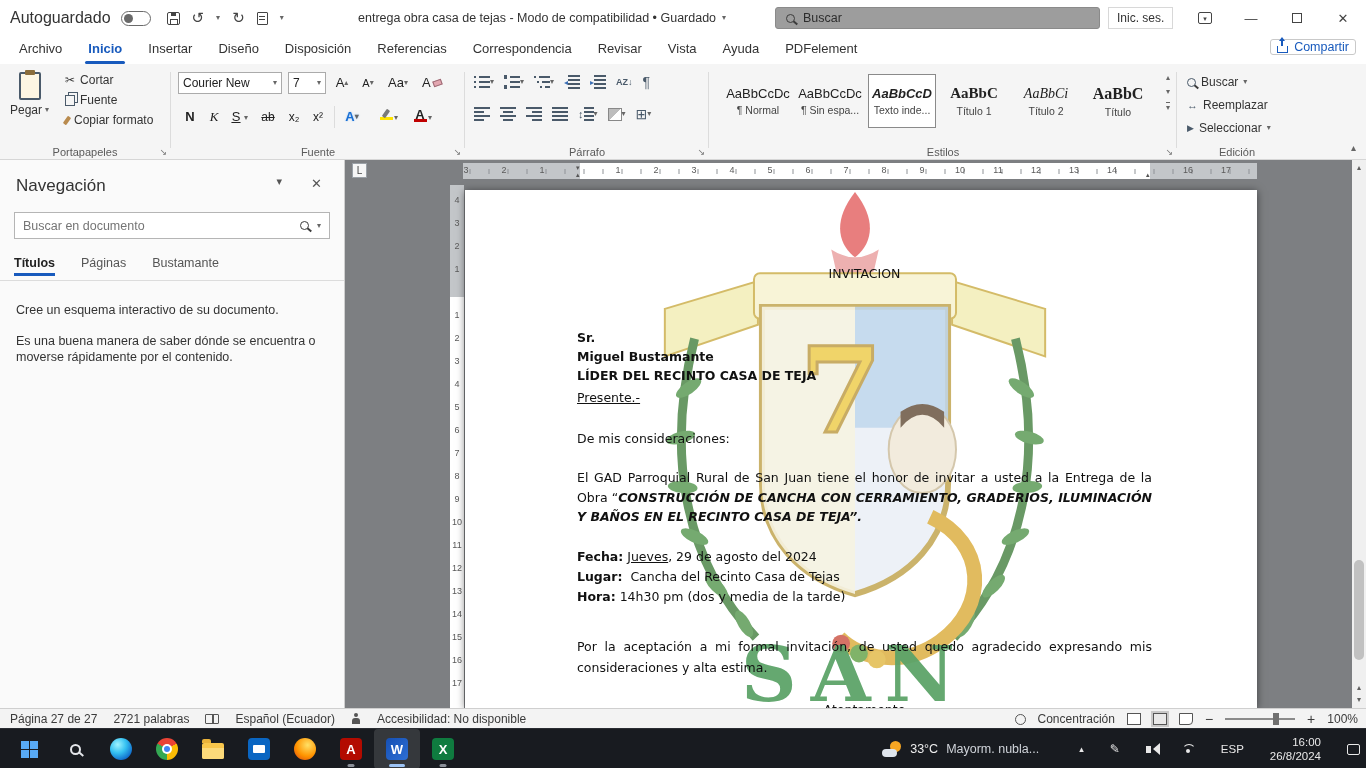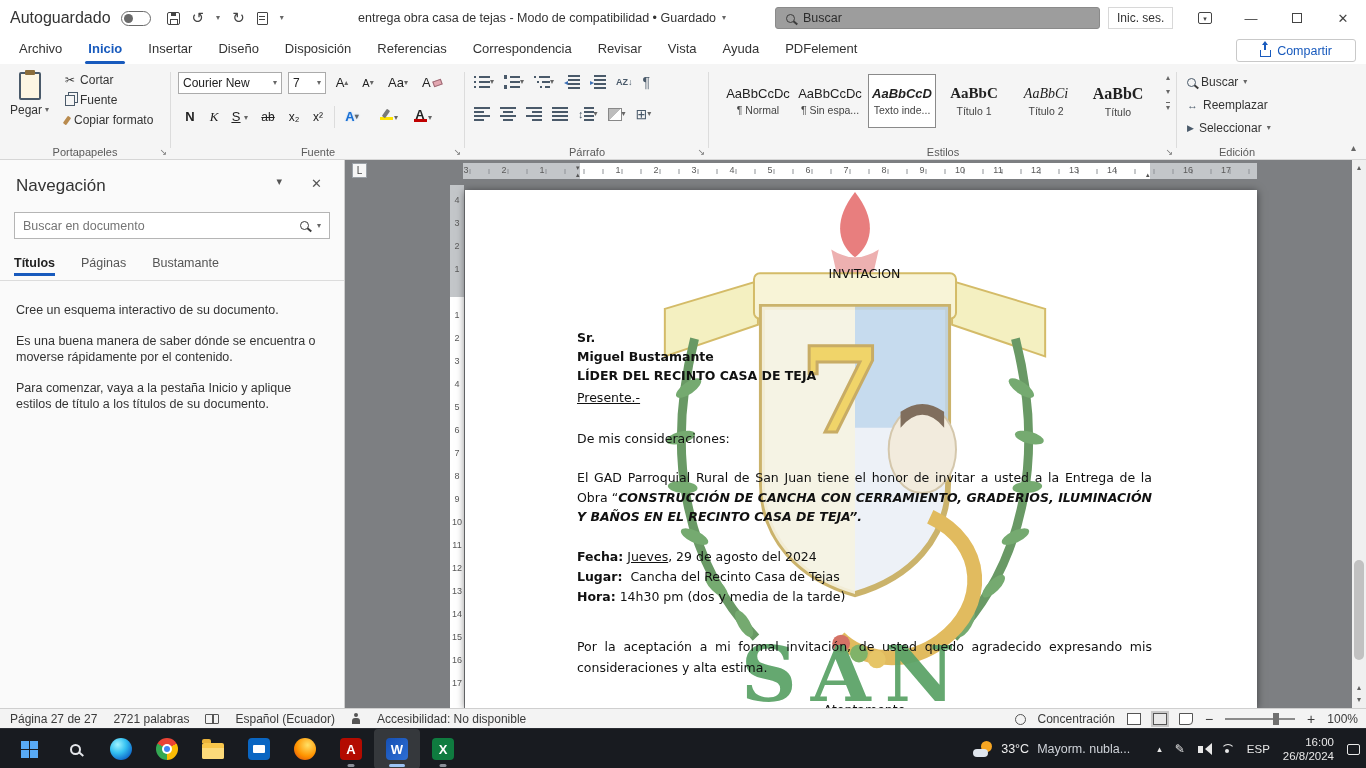--- a/index.html
+++ b/index.html
@@ -28,21 +28,21 @@
   .winbtns{position:absolute;right:0;top:0;height:36px;display:flex;}
   .winbtn{width:46px;height:36px;display:flex;align-items:center;justify-content:center;color:#444;font-size:13px;}
   .ribopt{width:14px;height:12px;border:1.5px solid #444;border-radius:2px;display:flex;align-items:flex-end;justify-content:center;font-size:7px;color:#444;}
   .restore{width:10px;height:10px;border:1.5px solid #444;}
   
   #tabrow{position:absolute;top:36px;left:0;width:1366px;height:28px;background:#fff;}
   .tabs{position:absolute;left:6px;top:0;height:28px;display:flex;}
   .rtab{padding:0 13px;line-height:26px;font-size:13px;color:#333;position:relative;}
   .rtab.active{font-weight:bold;color:#185abd;}
   .rtab.active::after{content:"";position:absolute;left:10px;right:10px;bottom:0;height:3px;background:#185abd;border-radius:2px;}
-  .share-btn{position:absolute;right:10px;top:3px;height:23px;border:1px solid #c9c9c9;border-radius:3px;background:#fff;display:flex;align-items:center;gap:6px;padding:0 23px;color:#185abd;font-size:12.5px;text-align:right;}
+  .share-btn{position:absolute;right:10px;top:3px;height:16px;border:1px solid #c9c9c9;border-radius:3px;background:#fff;display:flex;align-items:center;gap:6px;padding:0 6px;color:#185abd;font-size:12.5px;text-align:right;}
   .share-ico{width:11px;height:7px;border:1.5px solid #185abd;border-top:none;position:relative;margin-top:5px;}
   .share-ico::before{content:"";position:absolute;left:3px;top:-7px;width:1.5px;height:7px;background:#185abd;}
   .share-ico::after{content:"";position:absolute;left:1px;top:-8px;border:3px solid transparent;border-bottom:4px solid #185abd;transform:translateY(-4px);}
   
   #ribbon{position:absolute;top:64px;left:0;width:1366px;height:96px;background:#f5f5f5;border-bottom:1px solid #d6d6d6;}
   .grp{position:absolute;top:0;height:96px;}
   .grp-label{position:absolute;bottom:2px;left:0;right:0;text-align:center;font-size:11px;color:#5a5a5a;}
   .launcher{position:absolute;bottom:3px;right:3px;font-size:9px;color:#777;}
   .vdiv{position:absolute;top:8px;height:76px;width:1px;background:#dcdcdc;}
   .bigbtn{display:flex;flex-direction:column;align-items:center;gap:3px;font-size:12px;color:#333;padding-top:6px;}
@@ -171,21 +171,21 @@
   .chrome::after{content:"";position:absolute;left:8px;top:8px;width:6px;height:6px;border-radius:50%;background:#4285f4;}
   .folder{width:22px;height:16px;background:#f8c64b;border-radius:2px;position:relative;margin-top:3px;}
   .folder::before{content:"";position:absolute;top:-4px;left:0;width:9px;height:4px;background:#e9b23a;border-radius:2px 2px 0 0;}
   .folder::after{content:"";position:absolute;left:0;bottom:0;width:22px;height:11px;background:#fcda7a;border-radius:0 0 2px 2px;}
   .mailapp{background:#0a66c2;position:relative;}
   .mailapp::after{content:"";width:12px;height:8px;background:#fff;border-radius:1px;}
   .firefox{width:22px;height:22px;border-radius:50%;background:radial-gradient(circle at 62% 32%,#ffe066,#ff9500 55%,#e55b0c 85%);}
   .acrobat{background:#b30b00;}
   .wordapp{background:linear-gradient(135deg,#1650b4,#2d6fd4);}
   .excelapp{background:#0f7b3f;}
-  .tray{position:absolute;right:6px;top:0;height:40px;display:flex;align-items:center;gap:13px;color:#e8e8e8;}
+  .tray{position:absolute;right:6px;top:0;height:40px;display:flex;align-items:center;gap:26px;color:#e8e8e8;}
   .weather{display:flex;align-items:center;gap:8px;font-size:12.5px;color:#eee;margin-right:14px;}
   .wicon{width:20px;height:16px;position:relative;}
   .wicon::before{content:"";position:absolute;left:8px;top:0;width:11px;height:11px;border-radius:50%;background:#f6a623;}
   .wicon::after{content:"";position:absolute;left:0;bottom:0;width:15px;height:8px;border-radius:5px;background:#dfe5ec;}
   .trayico{font-size:12px;color:#e8e8e8;}
   .spk{width:5px;height:7px;background:#e8e8e8;position:relative;margin-right:4px;}
   .spk::after{content:"";position:absolute;left:3px;top:-3px;border:6px solid transparent;border-right:7px solid #e8e8e8;transform:translateX(-2px);}
   .wifi{width:14px;height:11px;position:relative;}
   .wifi::before{content:"";position:absolute;left:1px;top:0;width:12px;height:12px;border:1.6px solid #e8e8e8;border-color:#e8e8e8 transparent transparent transparent;border-radius:50%;}
   .wifi::after{content:"";position:absolute;left:5px;top:5px;width:4px;height:4px;border-radius:50%;background:#e8e8e8;}
@@ -451,21 +451,20 @@
   </div>
   <div class="nav-tabs">
     <span class="nav-tab active">Títulos</span>
     <span class="nav-tab">Páginas</span>
     <span class="nav-tab">Bustamante</span>
   </div>
   <div class="nav-sep"></div>
   <div class="nav-body">
     <p>Cree un esquema interactivo de su documento.</p>
     <p>Es una buena manera de saber dónde se encuentra o moverse rápidamente por el contenido.</p>
-    <p>Para comenzar, vaya a la pestaña Inicio y aplique estilos de título a los títulos de su documento.</p>
   </div>
 </div>
 
 <div id="docarea">
   <span class="tabsel">L</span>
 
   <div id="hruler">
     <div class="white"></div>
     <div class="ticksh"></div>
     <div id="hnums" style="position:absolute;inset:0;">

